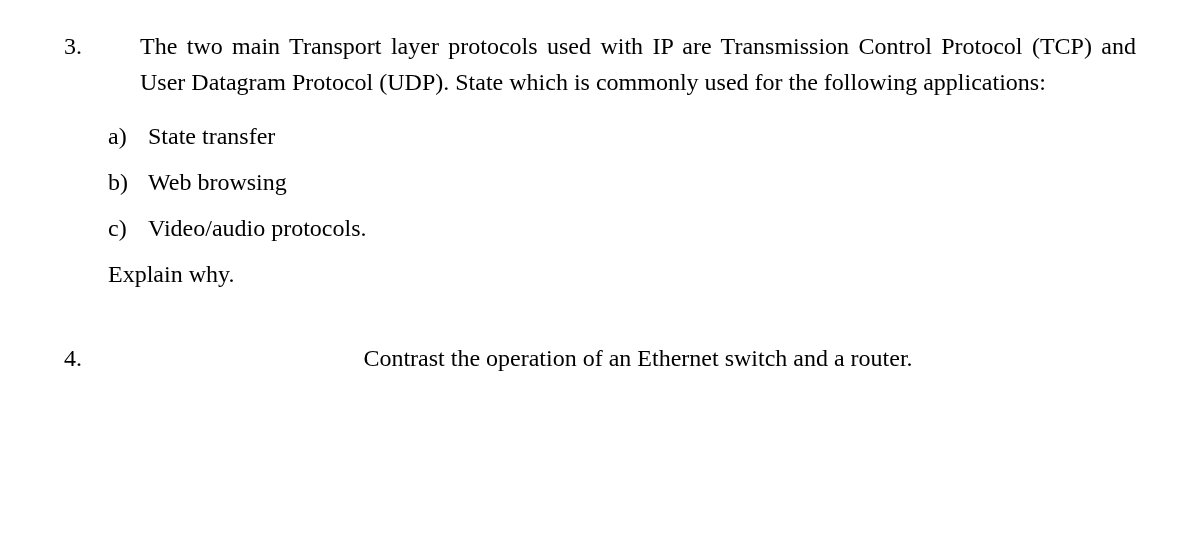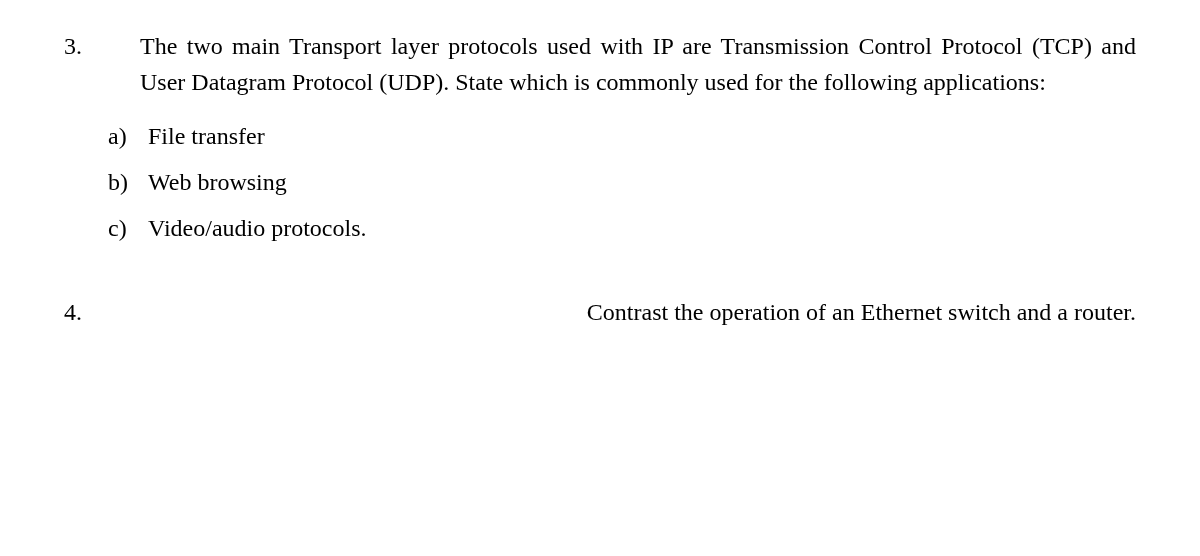--- a/index.html
+++ b/index.html
@@ -60,33 +60,34 @@
 <div class="page">
 
   <div class="question">
     <div class="q-row">
       <div class="q-num">3.</div>
       <div class="q-body">The two main Transport layer protocols used with IP are Transmission Control Protocol (TCP) and User Datagram Protocol (UDP). State which is commonly used for the following applications:</div>
     </div>
     <div class="sub-items">
       <div class="sub-row">
         <div class="sub-letter">a)</div>
-        <div class="sub-text">File transfer</div>
+        <div class="sub-text">State transfer</div>
       </div>
       <div class="sub-row">
         <div class="sub-letter">b)</div>
         <div class="sub-text">Web browsing</div>
       </div>
       <div class="sub-row">
         <div class="sub-letter">c)</div>
         <div class="sub-text">Video/audio protocols.</div>
       </div>
     </div>
+    <div class="explain">Explain why.</div>
   </div>
 
   <div class="question">
     <div class="q-row">
       <div class="q-num">4.</div>
-      <div class="q-body" style="text-align:right;">Contrast the operation of an Ethernet switch and a router.</div>
+      <div class="q-body" style="text-align:center;">Contrast the operation of an Ethernet switch and a router.</div>
     </div>
   </div>
 
 </div>
 
 </body></html>

